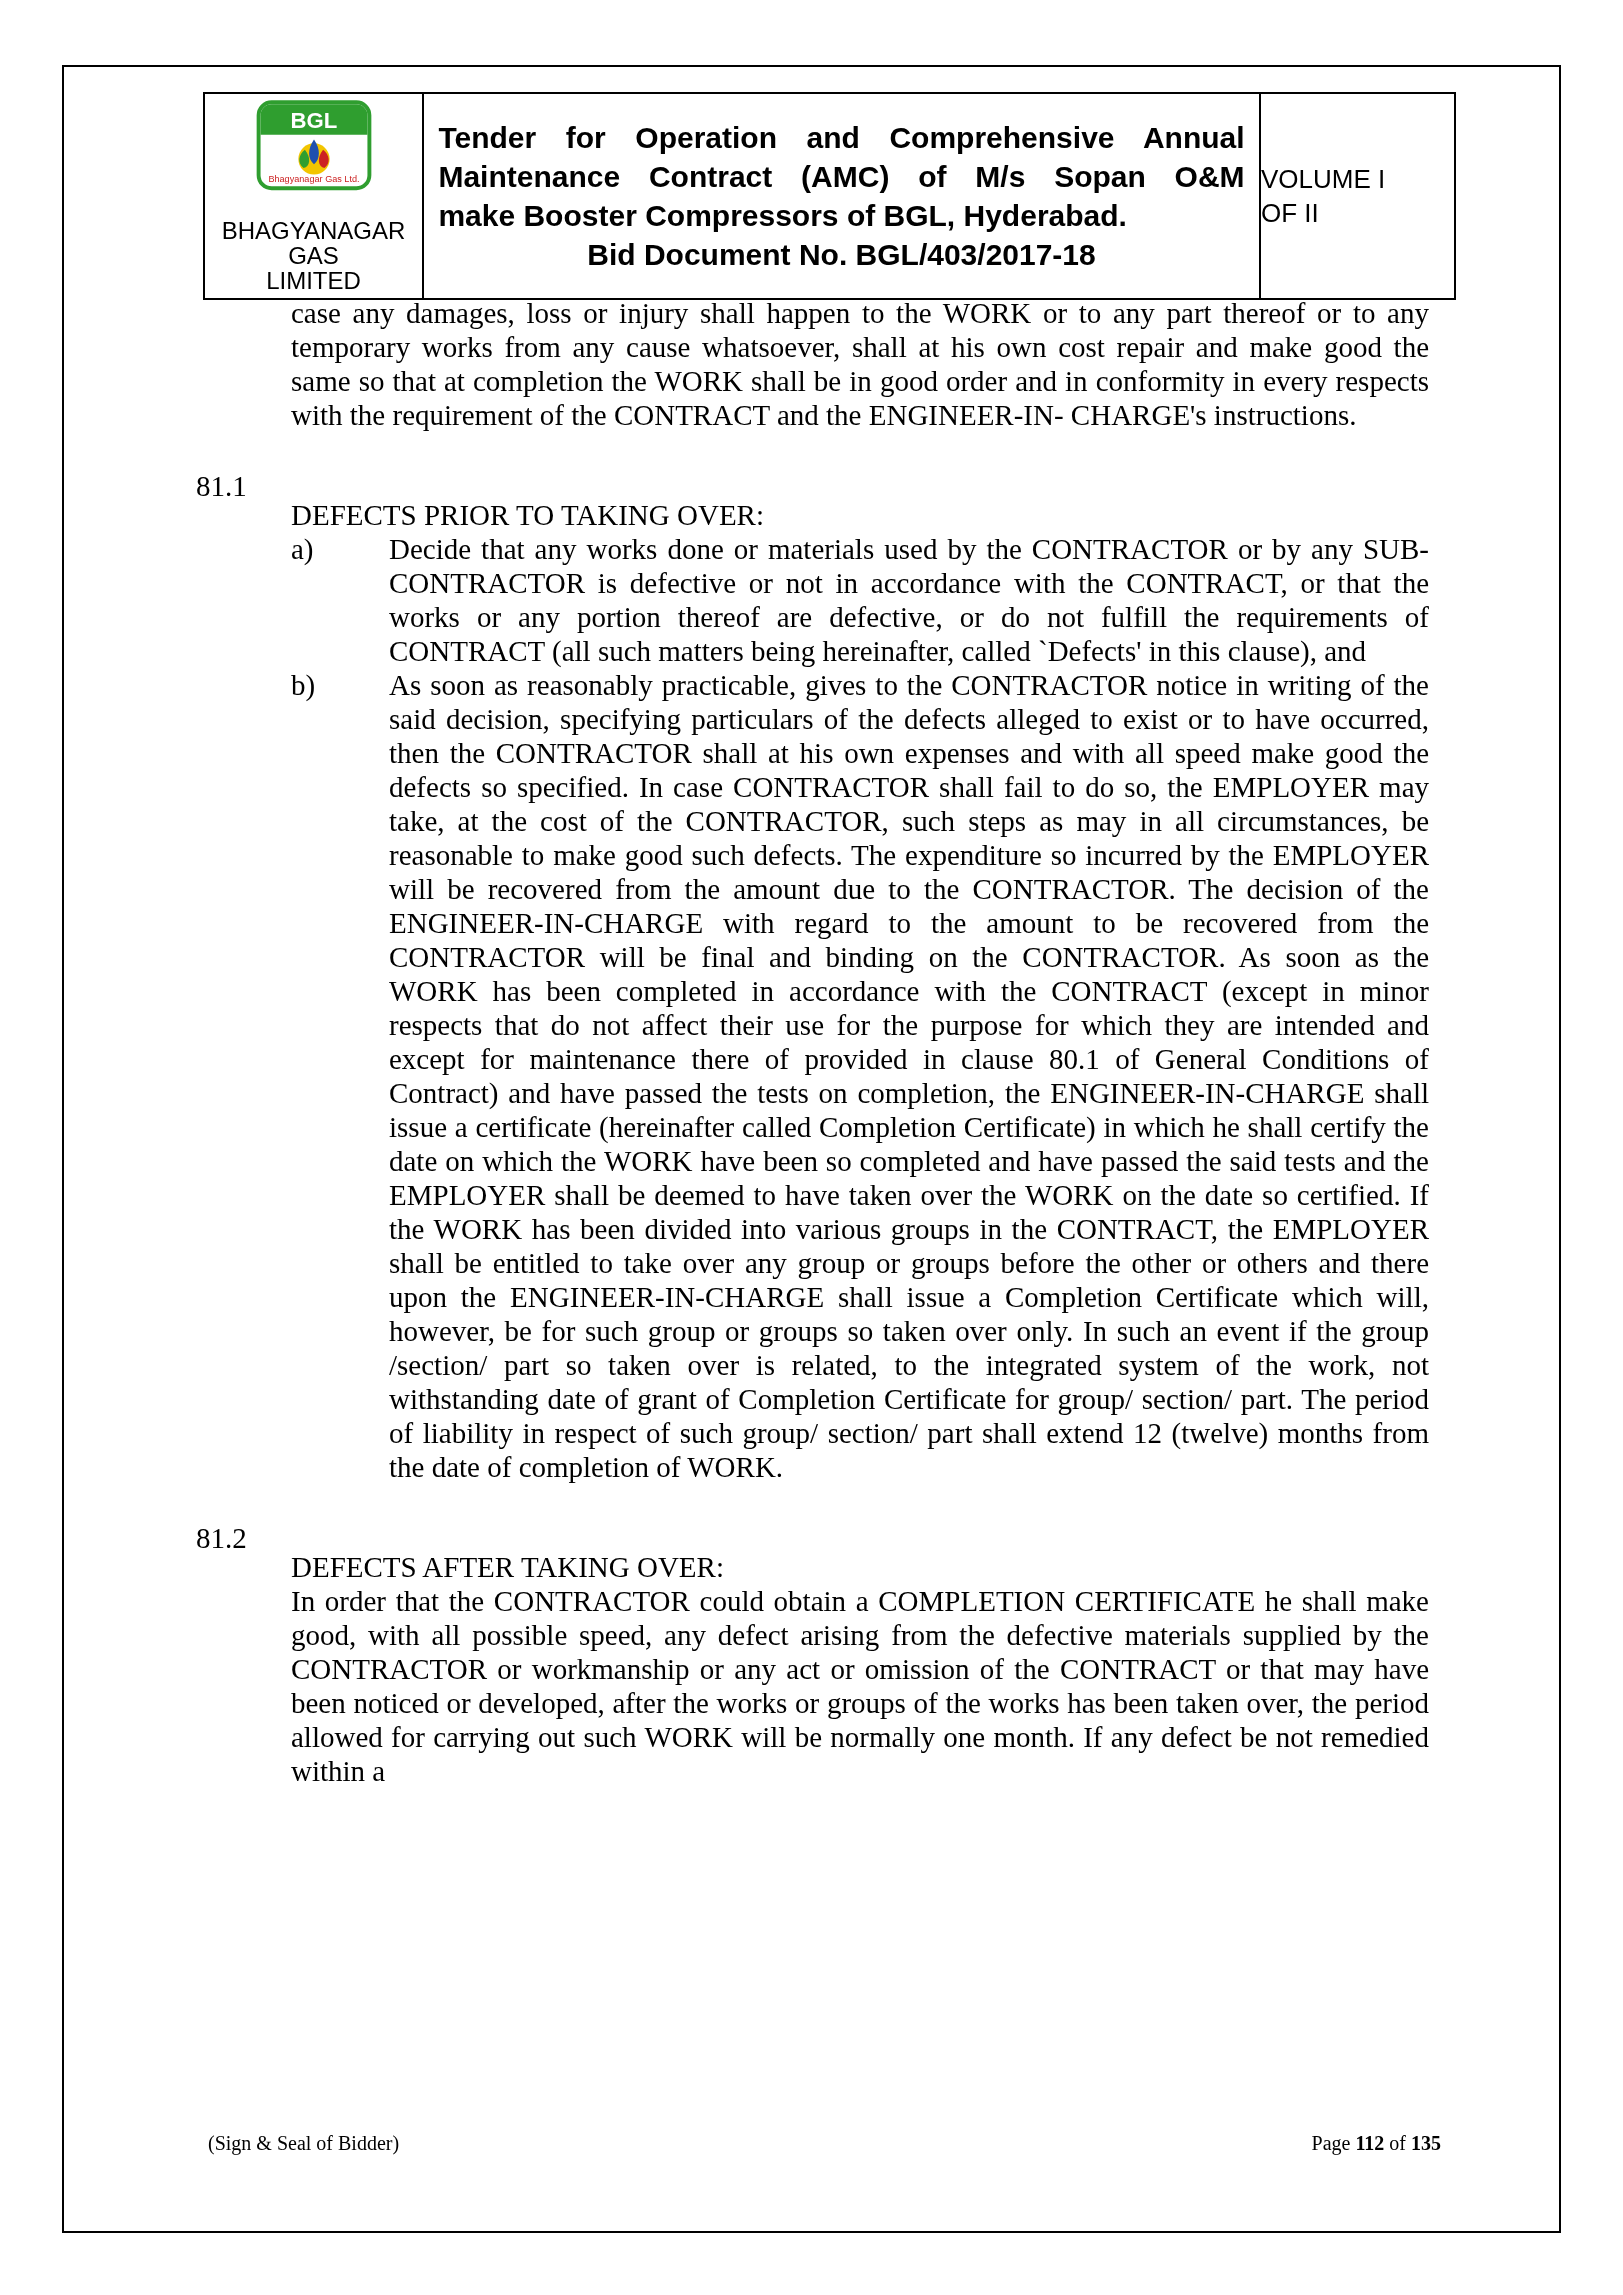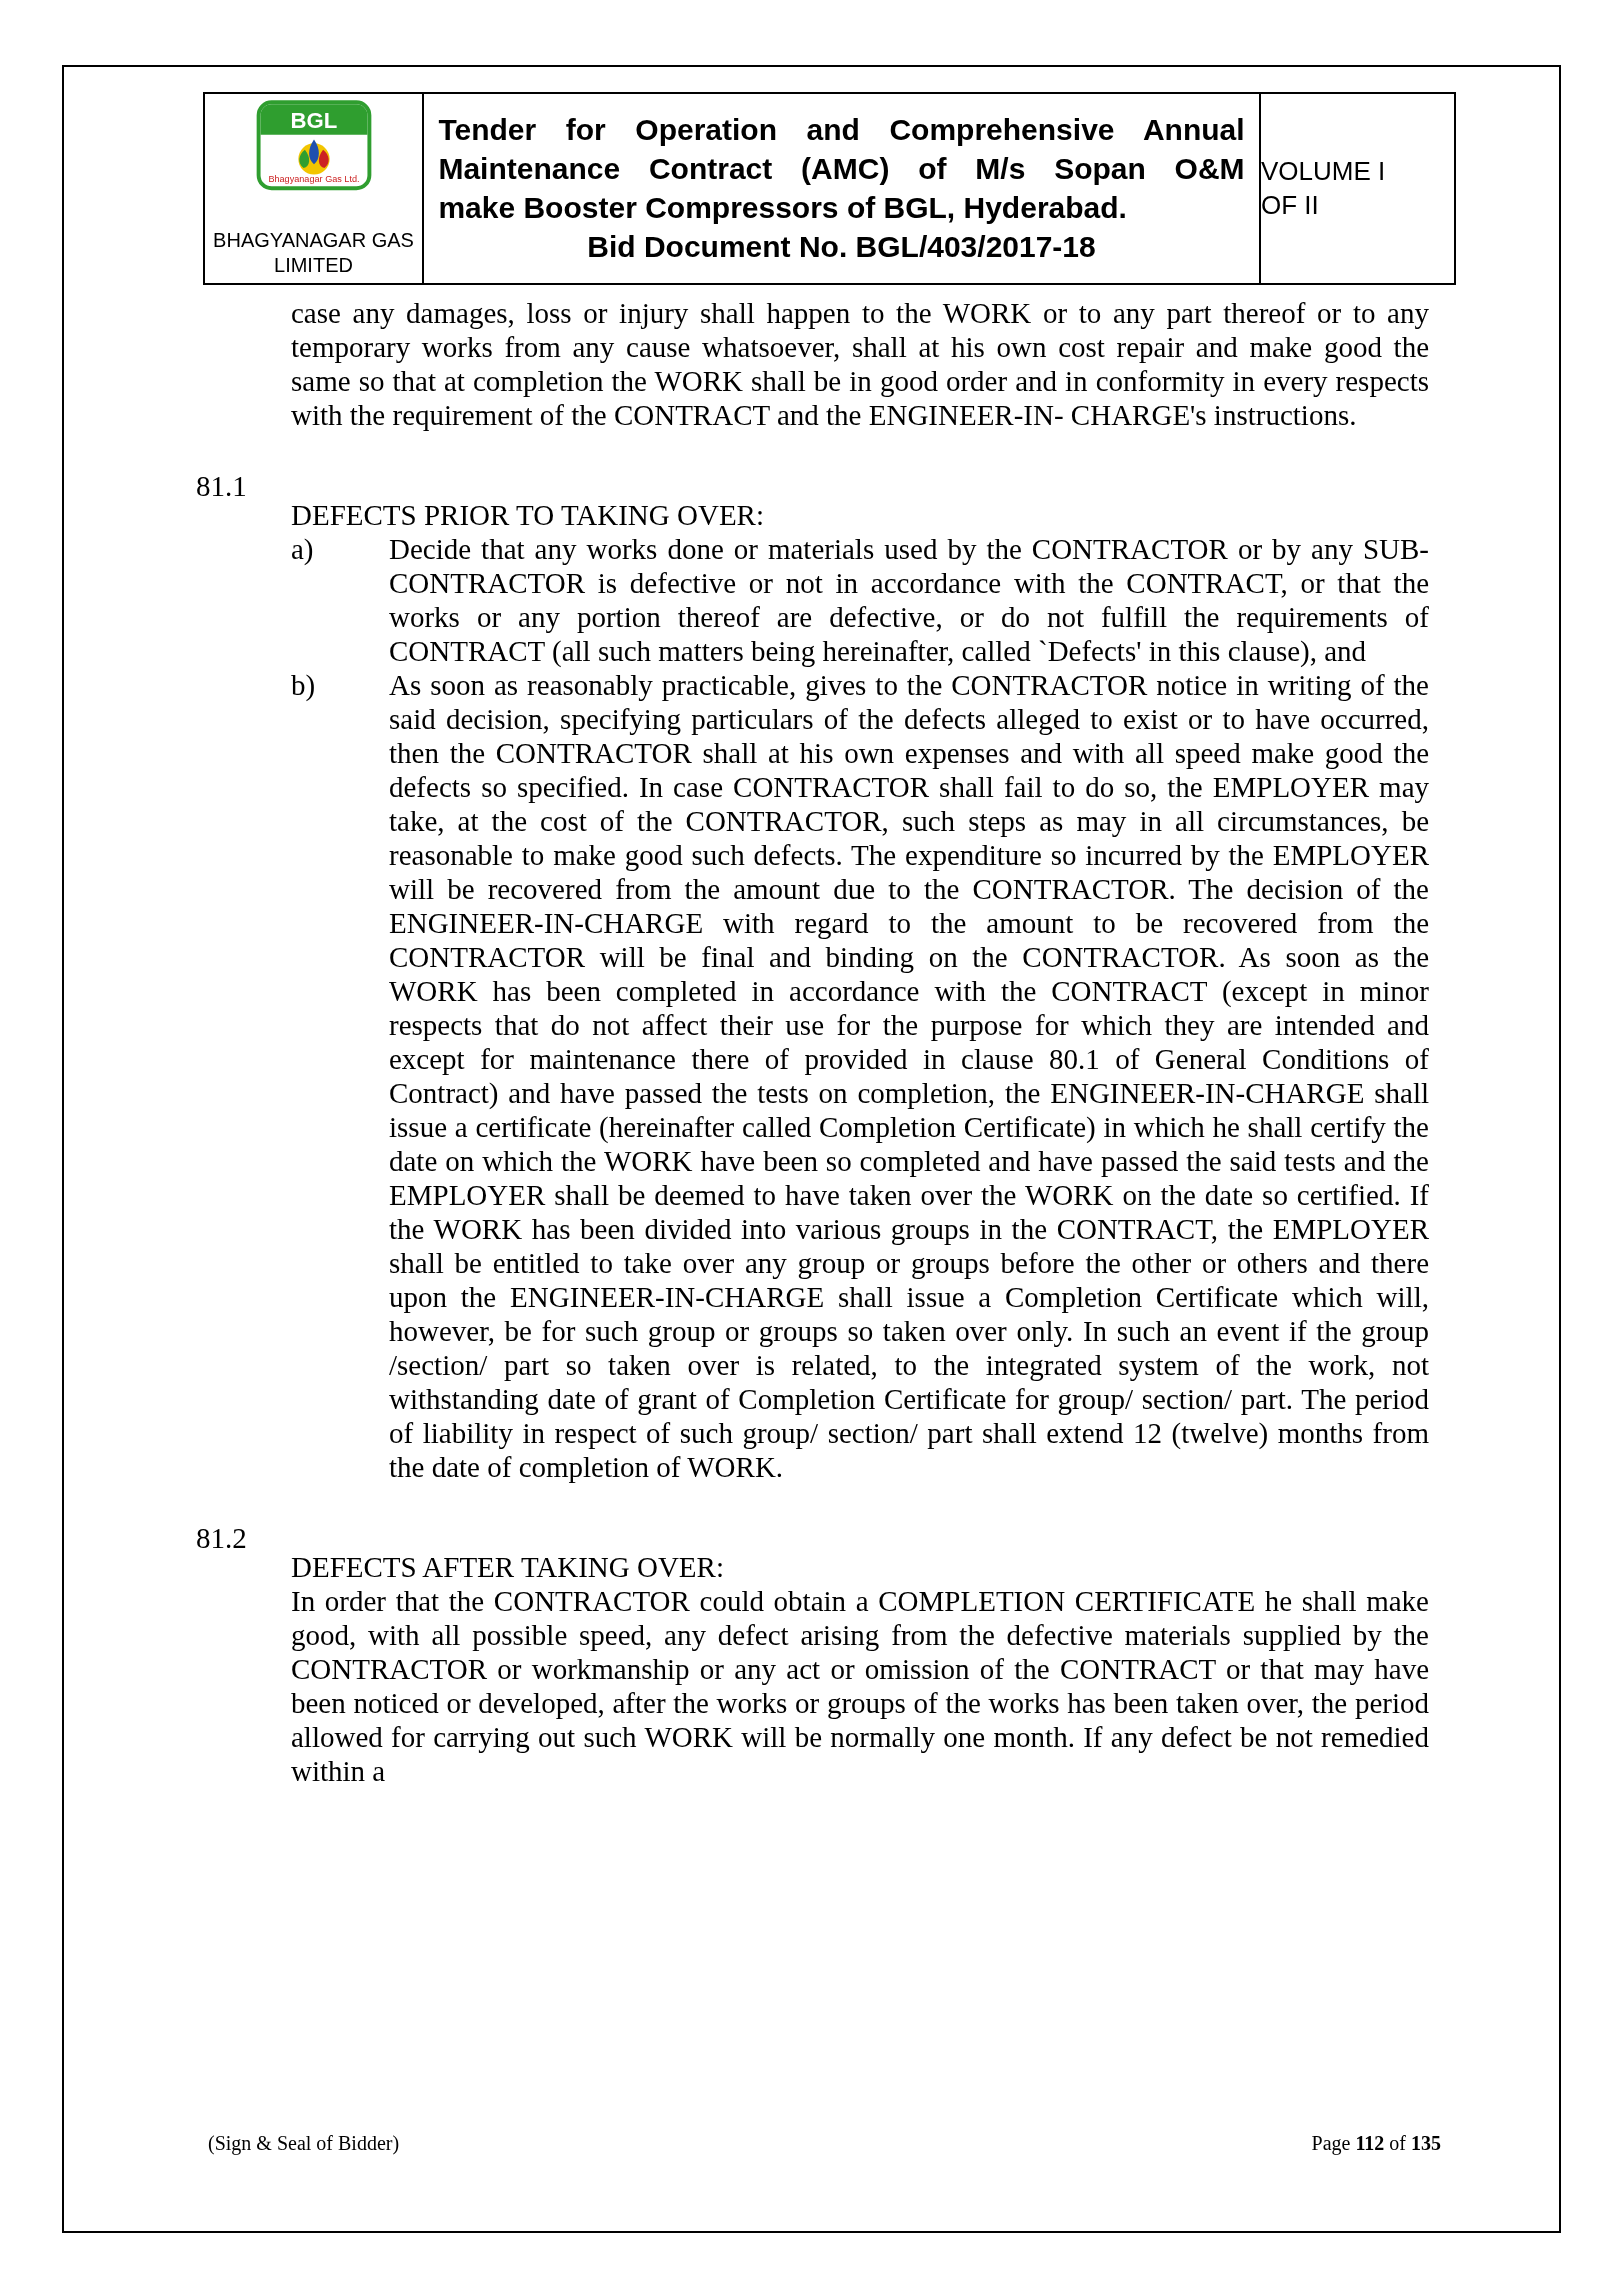--- a/index.html
+++ b/index.html
@@ -37,25 +37,24 @@
   .header-cell { border-right: 2px solid #000; }
   .header-cell:last-child { border-right: none; }
 
   .logo-cell {
     flex: 0 0 219px;
     display: flex;
     flex-direction: column;
     align-items: center;
     justify-content: center;
     padding: 5.2px 3.9px;
-    gap: 10px;
   }
   .org-name {
     text-align: center;
-    font-size: 20px;
+    font-size: 24px;
     line-height: 25px;
     margin-top: 2.6px;
   }
 
   .title-cell {
     flex: 1 1 auto;
     display: flex;
     flex-direction: column;
     justify-content: center;
     padding: 9.2px 14.4px;

